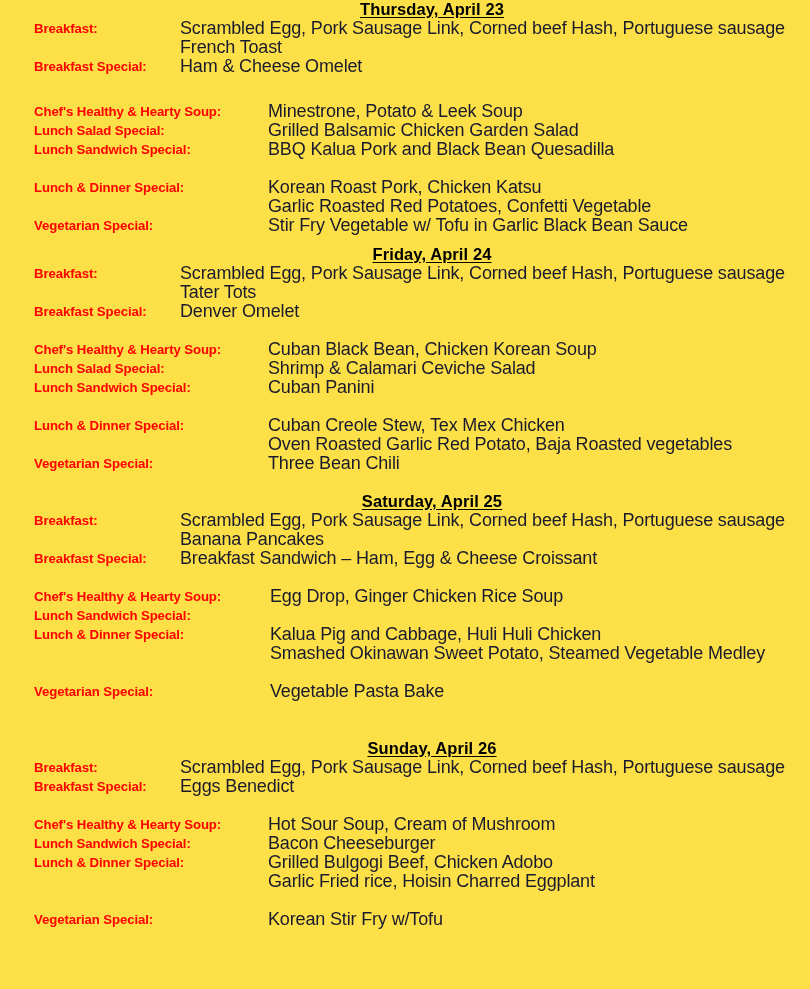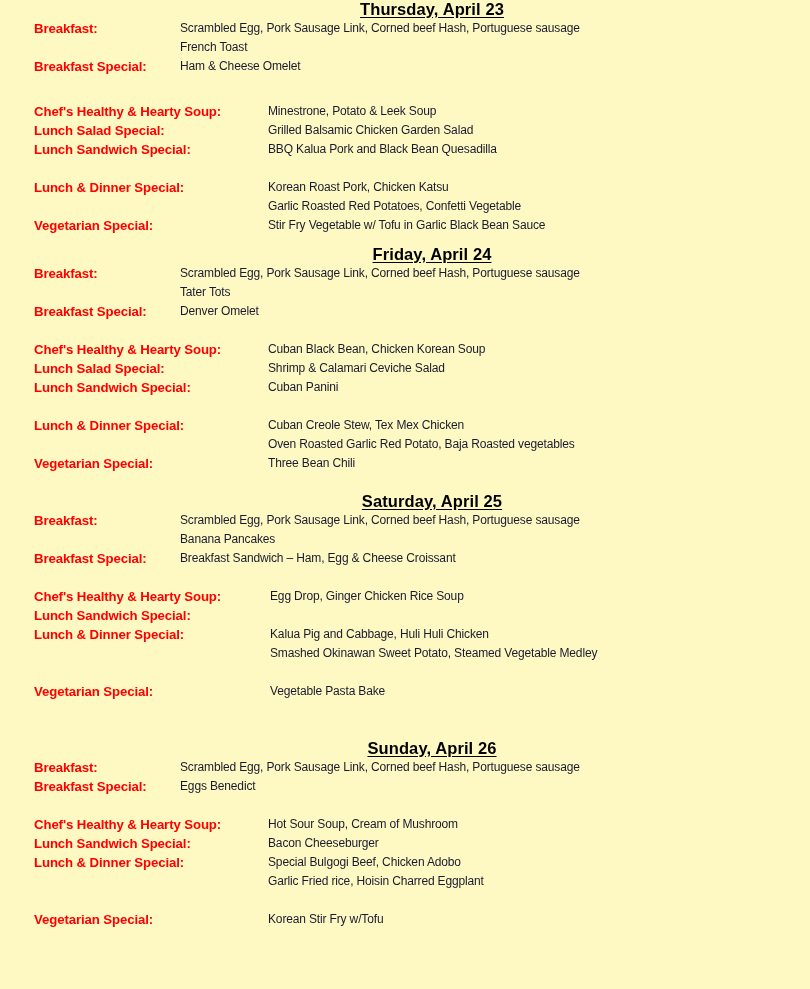--- a/index.html
+++ b/index.html
@@ -11,21 +11,21 @@
     width: 810px;
     height: 989px;
     font-family: "Liberation Sans", sans-serif;
     color: #1a1a2e;
     overflow: hidden;
   }
   .page {
     position: relative;
     width: 810px;
     height: 989px;
-    background: #fef9c3;
+    background: #fde047;
   }
 
   .day-block { position: relative; }
 
   .day-heading {
     text-align: center;
     font-weight: bold;
     font-size: 16.5px;
     color: #000000;
     letter-spacing: 0.1px;
@@ -51,21 +51,21 @@
     color: #FF0000;
     font-weight: bold;
     font-size: 13.2px;
     padding-left: 34px;
     letter-spacing: -0.1px;
     white-space: nowrap;
   }
   .value {
     flex: 1 1 auto;
     color: #1a1a2e;
-    font-size: 12px;
+    font-size: 18px;
     letter-spacing: -0.15px;
     white-space: nowrap;
   }
   .value .vline { display: block; line-height: 19px; }
 
   
   .grp-breakfast .label { width: 146px; }
   
   .grp-lunch .label { width: 234px; }
   .grp-lunch-sat .label { width: 236px; }
@@ -274,21 +274,21 @@
       </div>
       <div class="row">
         <div class="label">Lunch Sandwich Special:</div>
         <div class="value">
             <span class="vline">Bacon Cheeseburger</span>
           </div>
       </div>
       <div class="row">
         <div class="label">Lunch &amp; Dinner Special:</div>
         <div class="value">
-          <span class="vline">Special Bulgogi Beef, Chicken Adobo</span>
+          <span class="vline">Grilled Bulgogi Beef, Chicken Adobo</span>
           <span class="vline">Garlic Fried rice, Hoisin Charred Eggplant</span>
         </div>
       </div>
     </div>
     <div class="spacer-md"></div>
     <div class="rows grp-lunch">
       <div class="row">
         <div class="label">Vegetarian Special:</div>
         <div class="value">
             <span class="vline">Korean Stir Fry w/Tofu</span>

